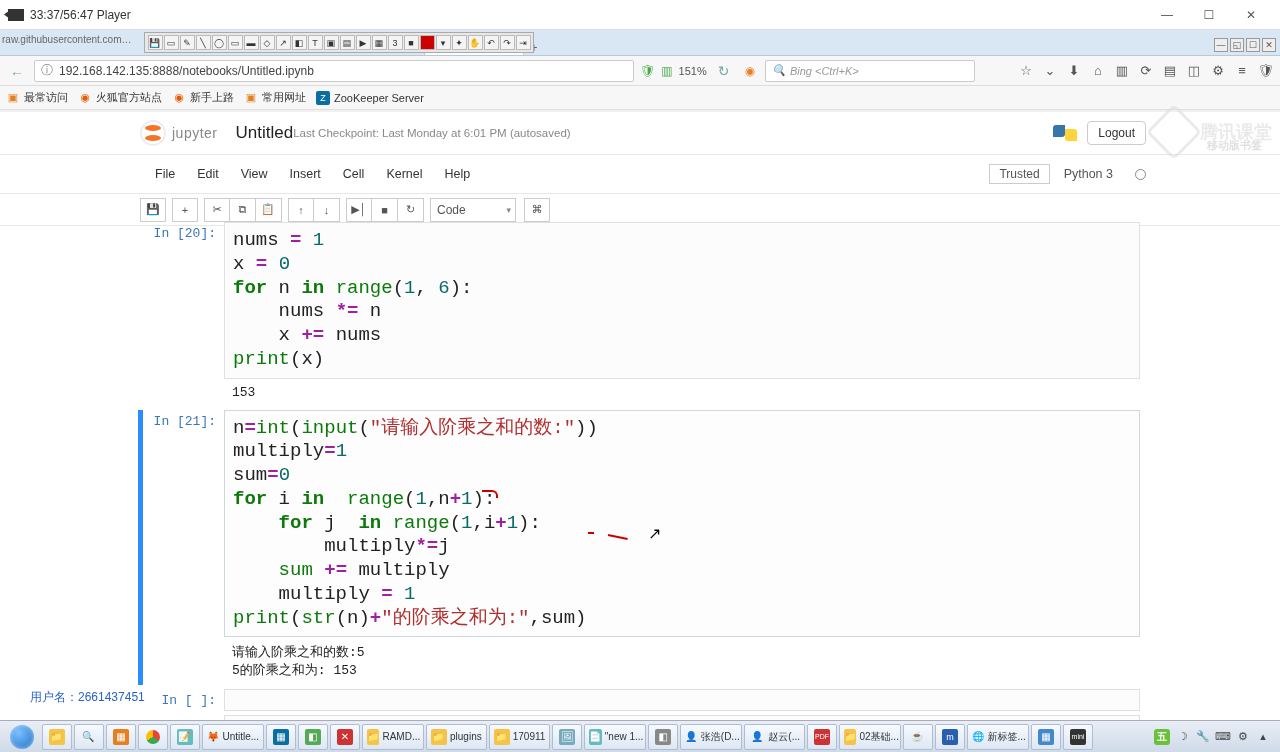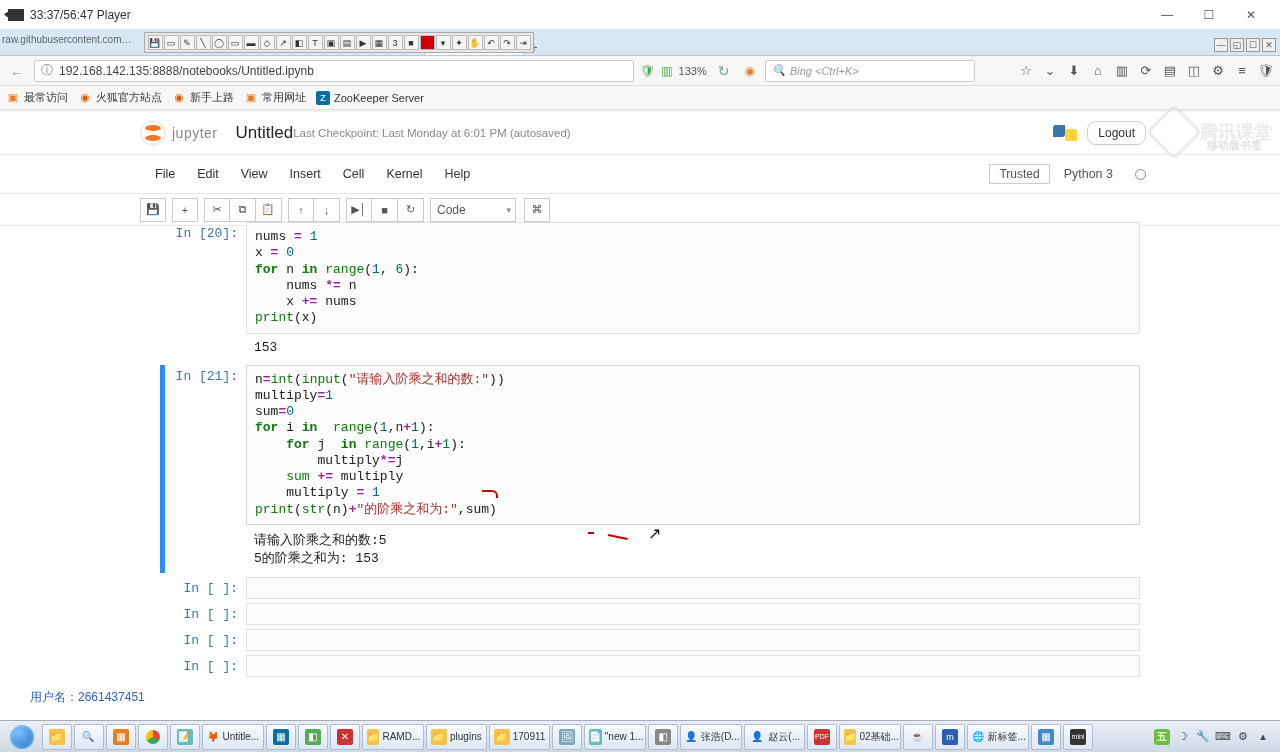--- a/index.html
+++ b/index.html
@@ -51,21 +51,21 @@
 .jlogo .circ { width: 26px; height: 26px; border-radius: 50%; border: 2px solid #eee; position: relative; }
 .jlogo .circ::before, .jlogo .circ::after { content:""; position:absolute; left:3px; right:3px; height:6px; border-radius:50%; background:#f37626;}
 .jlogo .circ::before { top:3px; } .jlogo .circ::after { bottom:3px; }
 .jlogo .txt { font-size: 14px; color: #888; letter-spacing:0.5px;}
 .jtitle { font-size: 17px; color: #222; margin-left: 18px; }
 .jcheck { font-size: 11.5px; color: #888; margin-left: 0; }
 .jright { margin-left: auto; display: flex; align-items: center; gap: 10px; padding-right:120px;}
 .pyic { width:24px; height:24px; position:relative;}
 .pyic::before { content:""; position:absolute; width:12px; height:12px; background:#3776ab; border-radius:3px 0 3px 0; left:0; top:4px;}
 .pyic::after { content:""; position:absolute; width:12px; height:12px; background:#ffd43b; border-radius:0 3px 0 3px; right:0; bottom:4px;}
-.logout { padding: 4px 10px; border: 1px solid #ccc; border-radius: 9px; background: #fff; font-size: 12px; color:#333;}
+.logout { padding: 4px 10px; border: 1px solid #ccc; border-radius: 4px; background: #fff; font-size: 12px; color:#333;}
 
 .watermark { position:absolute; right:8px; top:112px; color:#ddd; font-size:18px; font-weight:bold; display:flex; align-items:center; gap:6px; z-index:2; opacity:0.6;}
 .watermark .play{ width:40px; height:40px; position:relative;}
 .watermark .play::before{content:""; position:absolute; inset:0; transform:rotate(45deg); border:3px solid #ddd; border-radius:6px;}
 .watermark .wmsub { position:absolute; right:10px; top:26px; font-size:11px; color:#ccc;}
 
 
 .jmenu { height: 40px; border-top: 1px solid #e7e7e7; border-bottom: 1px solid #e7e7e7; display: flex; align-items: center; padding: 0 14px 0 144px; font-size: 12.5px; color: #333; }
 .jmenu .mi { padding: 0 11px; }
 .jmenu .mright { margin-left: auto; display: flex; align-items: center; gap: 14px; padding-right:120px;}
@@ -75,25 +75,25 @@
 
 
 .jtool { height: 32px; border-bottom: 1px solid #e7e7e7; display: flex; align-items: center; padding: 0 14px 0 140px; gap: 0; }
 .tgrp { display:flex; margin-right:6px;}
 .tb { width: 26px; height: 24px; border: 1px solid #ccc; background: #fff; display: flex; align-items: center; justify-content: center; font-size: 11px; color: #555; }
 .tgrp .tb + .tb { border-left:none; }
 .tsel { height: 24px; border: 1px solid #ccc; font-size: 12px; padding: 0 18px 0 6px; color: #555; background:#fff; position:relative; min-width:86px; display:flex; align-items:center;}
 .tsel::after { content:"▾"; position:absolute; right:4px; font-size:9px; color:#888;}
 
 
-.nbarea { position:absolute; top: 102px; left:0; right:0; bottom:0; overflow:auto; padding: 4px 0 8px 0; margin-left: 22px; }
+.nbarea { position:absolute; top: 102px; left:0; right:0; bottom:0; overflow:auto; padding: 4px 0 8px 0; }
 .cell { margin: 4px 140px 4px 140px; display:flex; }
 .cell .prompt { width: 84px; text-align: right; padding: 4px 8px 0 0; font-family: "Consolas","Courier New",monospace; font-size: 13px; color: #3b78b5; }
 .cell .cbody { flex:1; }
-.cell .cin { border: 1px solid #e0e0e0; background: #fcfcfc; padding: 6px 8px; font-family: "Consolas","Courier New",monospace; font-size: 13px; line-height: 1.25; white-space: pre; color: #222; min-height:22px;}
+.cell .cin { border: 1px solid #e0e0e0; background: #fcfcfc; padding: 6px 8px; font-family: "Consolas","Courier New",monospace; font-size: 19px; line-height: 1.25; white-space: pre; color: #222; min-height:22px;}
 .cell.sel { position:relative;}
 .cell.sel::before { content:""; position:absolute; left:-2px; top:0; bottom:0; width:5px; background:#2a8cff;}
 .cell.sel .cin { border-color:#cfd7de; background:#fdfdfd;}
 .cell .cout { padding: 6px 8px; font-family: "Consolas","Courier New",monospace; font-size: 13px; white-space: pre; color:#222;}
 .kw { color: #0b7a0b; font-weight: bold; }
 .fn { color: #0b7a0b; }
 .num { color: #066a66; }
 .str { color: #b03030; }
 .op { color: #a020a0; font-weight:bold;}
 
@@ -175,21 +175,21 @@
 </div>
 
 <div class="urlrow">
   <div class="navbtn">←</div>
   <div class="urlbox">
     <span style="margin-right:6px;color:#888">ⓘ</span>
     <span>192.168.142.135:8888/notebooks/Untitled.ipynb</span>
   </div>
   <span class="shield-green">🛡</span>
   <span style="color:#5a5">▥</span>
-  <span class="zoom">133%</span>
+  <span class="zoom">151%</span>
   <div class="navbtn">↻</div>
   <span style="margin:0 4px;color:#e67e22">◉</span>
   <div class="searchbox">
     <span style="margin-right:4px;color:#888">🔍</span>
     <span>Bing &lt;Ctrl+K&gt;</span>
   </div>
   <div class="urlicons">
     <div class="ui-ic">☆</div>
     <div class="ui-ic">⌄</div>
     <div class="ui-ic">⬇</div>

